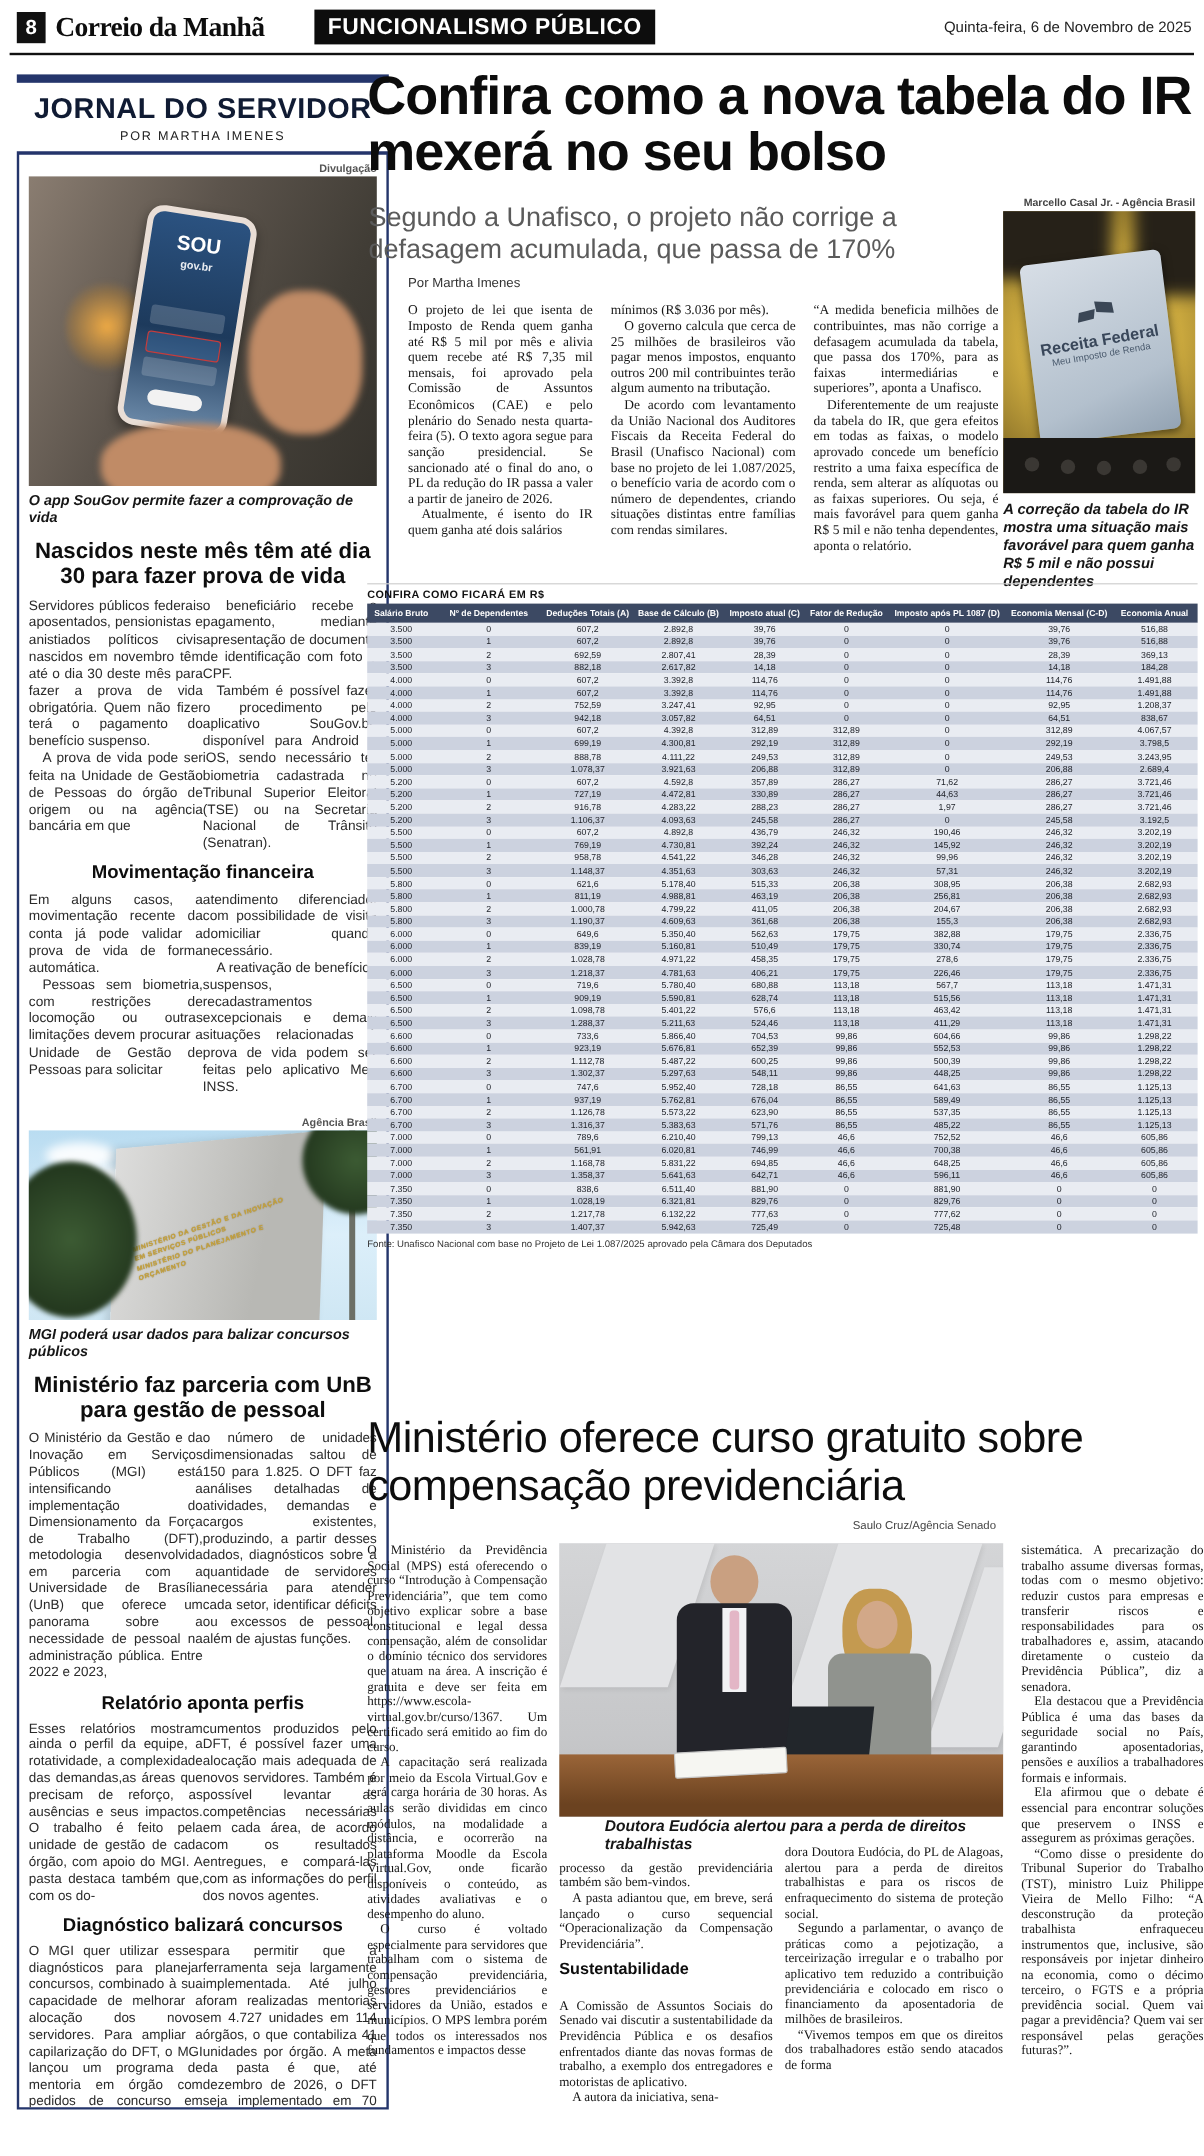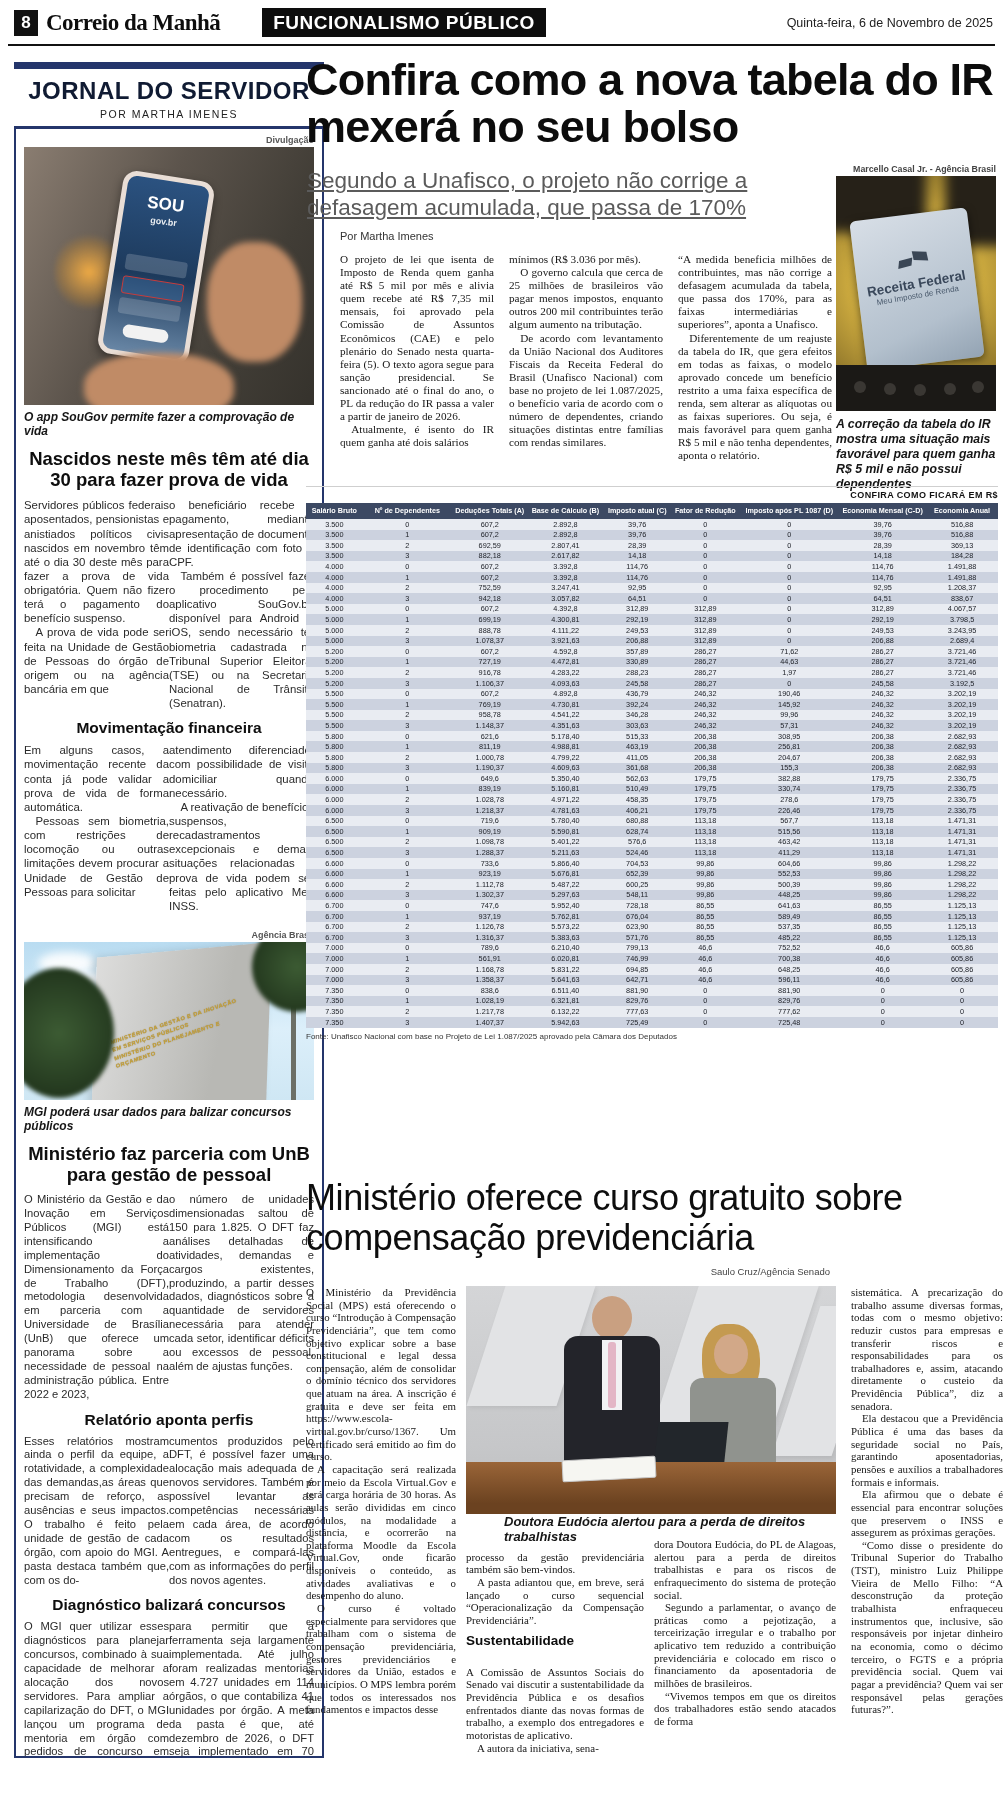--- a/index.html
+++ b/index.html
@@ -74,32 +74,32 @@
   .ph4 .shirt{position:absolute;background:#f2f2f4;}
   .ph4 .tie{position:absolute;background:#e3b6c6;width:8px;border-radius:3px;}
   .ph4 .woman-hair{position:absolute;background:#c49a50;border-radius:46% 54% 60% 60%;}
   .ph4 .blazer{position:absolute;background:#90938e;border-radius:12px 12px 0 0;}
   .ph4 .desk{position:absolute;left:0;right:0;bottom:0;height:52px;background:linear-gradient(#9a6538,#6b4220 80%);}
   .ph4 .laptop{position:absolute;background:#22262b;}
   .ph4 .plate{position:absolute;background:#f6f6f2;border:1px solid #c7c7c7;border-radius:2px;}
   
   .m-headline{position:absolute;left:306px;top:56px;width:706px;font-size:45px;font-weight:bold;
       letter-spacing:-.8px;line-height:1.05;color:#0c0c0c;}
-  .m-subtitle{position:absolute;left:307px;top:168px;width:545px;font-size:22.5px;color:#5b5b5b;line-height:1.18;text-decoration:underline;}
+  .m-subtitle{position:absolute;left:307px;top:168px;width:545px;font-size:22.5px;color:#5b5b5b;line-height:1.18;}
   .m-byline{position:absolute;left:340px;top:230px;font-size:11px;color:#333;}
   .m-cols{position:absolute;left:340px;top:253px;width:492px;height:230px;display:flex;gap:15px;overflow:hidden;}
   .m-cols .c{flex:1;font-family:"Liberation Serif",serif;font-size:11.2px;line-height:1.17;
       text-align:justify;white-space:pre-line;color:#161616;}
   .m-photo-credit{position:absolute;left:836px;top:164px;width:160px;text-align:right;font-size:8.8px;font-weight:bold;color:#444;}
   .m-photo{position:absolute;left:836px;top:176px;width:160px;}
   .m-caption{position:absolute;left:836px;top:417px;width:162px;font-style:italic;font-weight:bold;
       font-size:12.3px;line-height:1.22;color:#161616;}
   
   #irtable{position:absolute;left:306px;top:486px;width:692px;}
-  .t-title{text-align:right;font-size:9px;font-weight:bold;letter-spacing:.4px;color:#111;
+  .t-title{text-align:left;font-size:9px;font-weight:bold;letter-spacing:.4px;color:#111;
       border-top:1px solid #cfcfcf;padding-top:3px;margin-bottom:3px;}
   .thead{display:grid;grid-template-columns:.75fr 1.18fr 1fr 1fr .9fr .9fr 1.32fr 1.15fr .95fr;
       background:#3c4963;height:16px;align-items:center;}
   .thead .th{color:#fff;font-size:7.2px;font-weight:bold;text-align:center;line-height:1;}
   .tbody .tr{display:grid;grid-template-columns:.75fr 1.18fr 1fr 1fr .9fr .9fr 1.32fr 1.15fr .95fr;
       height:10.6px;align-items:center;}
   .tbody .tr.light{background:#e9ecf2;}
   .tbody .tr.dark{background:#ccd2df;}
   .tbody .td{font-size:7.3px;color:#21242b;text-align:center;line-height:1;}
   .t-fonte{font-size:8px;color:#333;margin-top:4px;}

